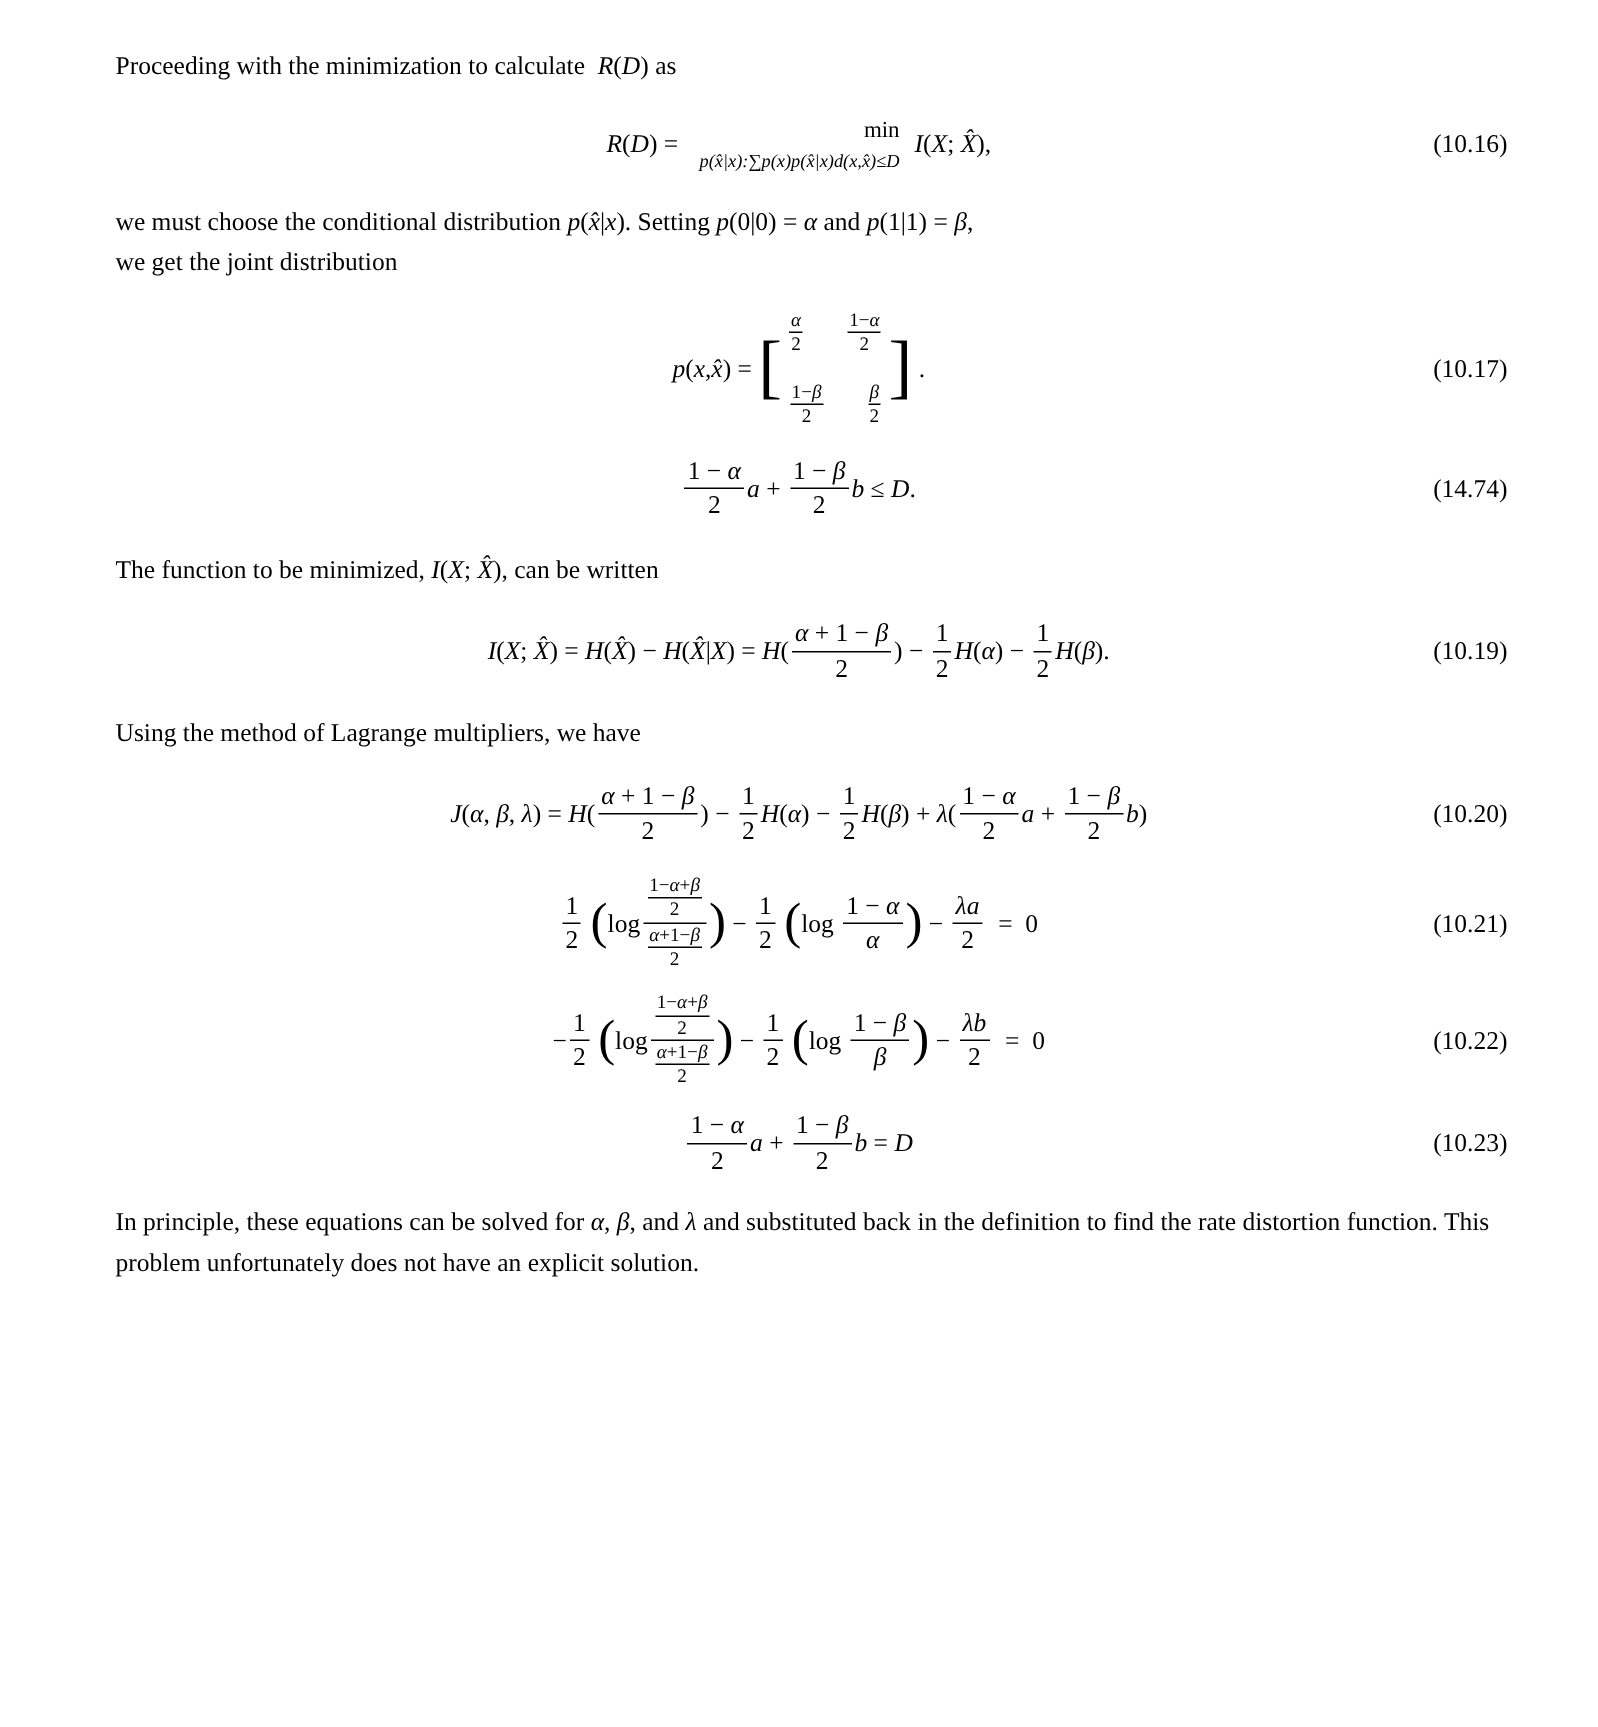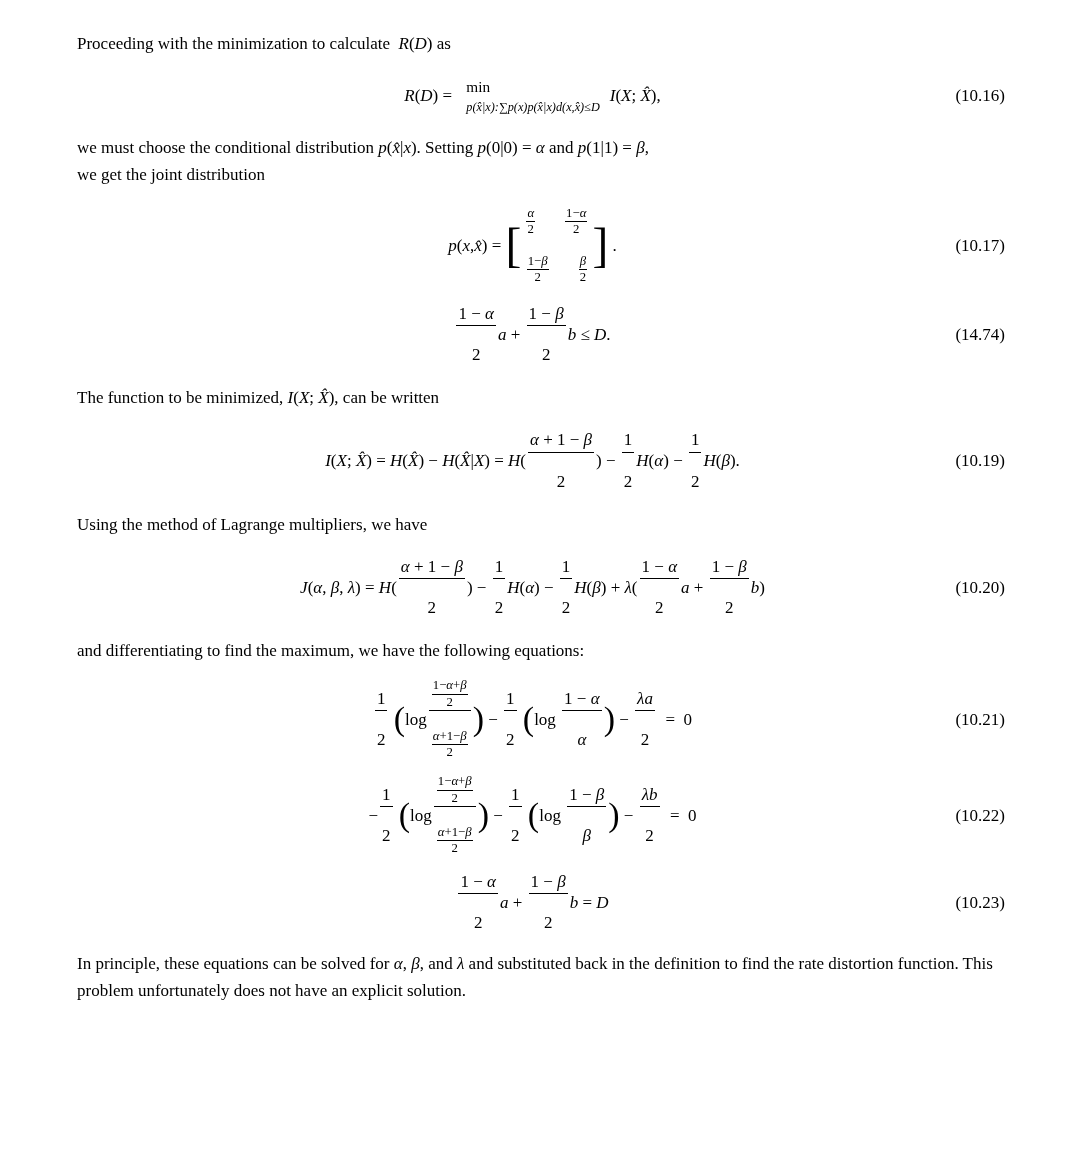--- a/index.html
+++ b/index.html
@@ -37,21 +37,20 @@
       align-items: center;
       justify-content: center;
       flex: 1;
     }
     .frac {
       display: inline-flex;
       flex-direction: column;
       align-items: center;
       vertical-align: middle;
       margin: 0 2px;
-      gap: 18px;
     }
     .frac .num {
       border-bottom: 1px solid #000;
       padding: 0 2px;
       text-align: center;
       line-height: 1.3;
     }
     .frac .den {
       padding: 0 2px;
       text-align: center;
@@ -111,21 +110,21 @@
 
 <div class="page-content">
 
   <p class="text-para">
     Proceeding with the minimization to calculate &nbsp;<span class="math-italic">R</span>(<span class="math-italic">D</span>) as
   </p>
 
   <div class="eq-block">
     <div class="eq-center">
       <span class="math-italic">R</span>(<span class="math-italic">D</span>)&nbsp;=&nbsp;
-      <span style="display:inline-flex; flex-direction:column; align-items:flex-start; vertical-align:middle; margin: 0 10px;">
+      <span style="display:inline-flex; flex-direction:column; align-items:flex-end; vertical-align:middle; margin: 0 10px;">
         <span style="font-style:normal; font-size:0.9em;">min</span>
         <span style="font-size:0.72em; font-style:italic; text-align:center; line-height:1.3;">
           <span style="font-style:italic;">p</span>(<span style="font-style:italic;">x̂</span>|<span style="font-style:italic;">x</span>):<span style="font-style:normal;">∑</span><span style="font-style:italic;">p</span>(<span style="font-style:italic;">x</span>)<span style="font-style:italic;">p</span>(<span style="font-style:italic;">x̂</span>|<span style="font-style:italic;">x</span>)<span style="font-style:italic;">d</span>(<span style="font-style:italic;">x</span>,<span style="font-style:italic;">x̂</span>)≤<span style="font-style:italic;">D</span>
         </span>
       </span>
       <span class="math-italic">I</span>(<span class="math-italic">X</span>;&nbsp;<span class="math-italic">X̂</span>),
     </div>
     <span class="eq-number">(10.16)</span>
   </div>
 
@@ -253,23 +252,20 @@
       <span class="math-italic">a</span>&nbsp;+&nbsp;
       <span class="frac">
         <span class="num">1 − <span class="math-italic">β</span></span>
         <span class="den">2</span>
       </span>
       <span class="math-italic">b</span><span style="font-style:normal;">)</span>
     </div>
     <span class="eq-number">(10.20)</span>
   </div>
 
-  <p class="text-para" style="margin-top:16px;">
-    and differentiating to find the maximum, we have the following equations:
-  </p>
 
   <div class="eq-block" style="margin: 14px 0;">
     <div class="eq-center">
       <span class="frac">
           <span class="num">1</span>
           <span class="den">2</span>
         </span>
       &nbsp;
       <span class="paren-big">(</span>
       log

